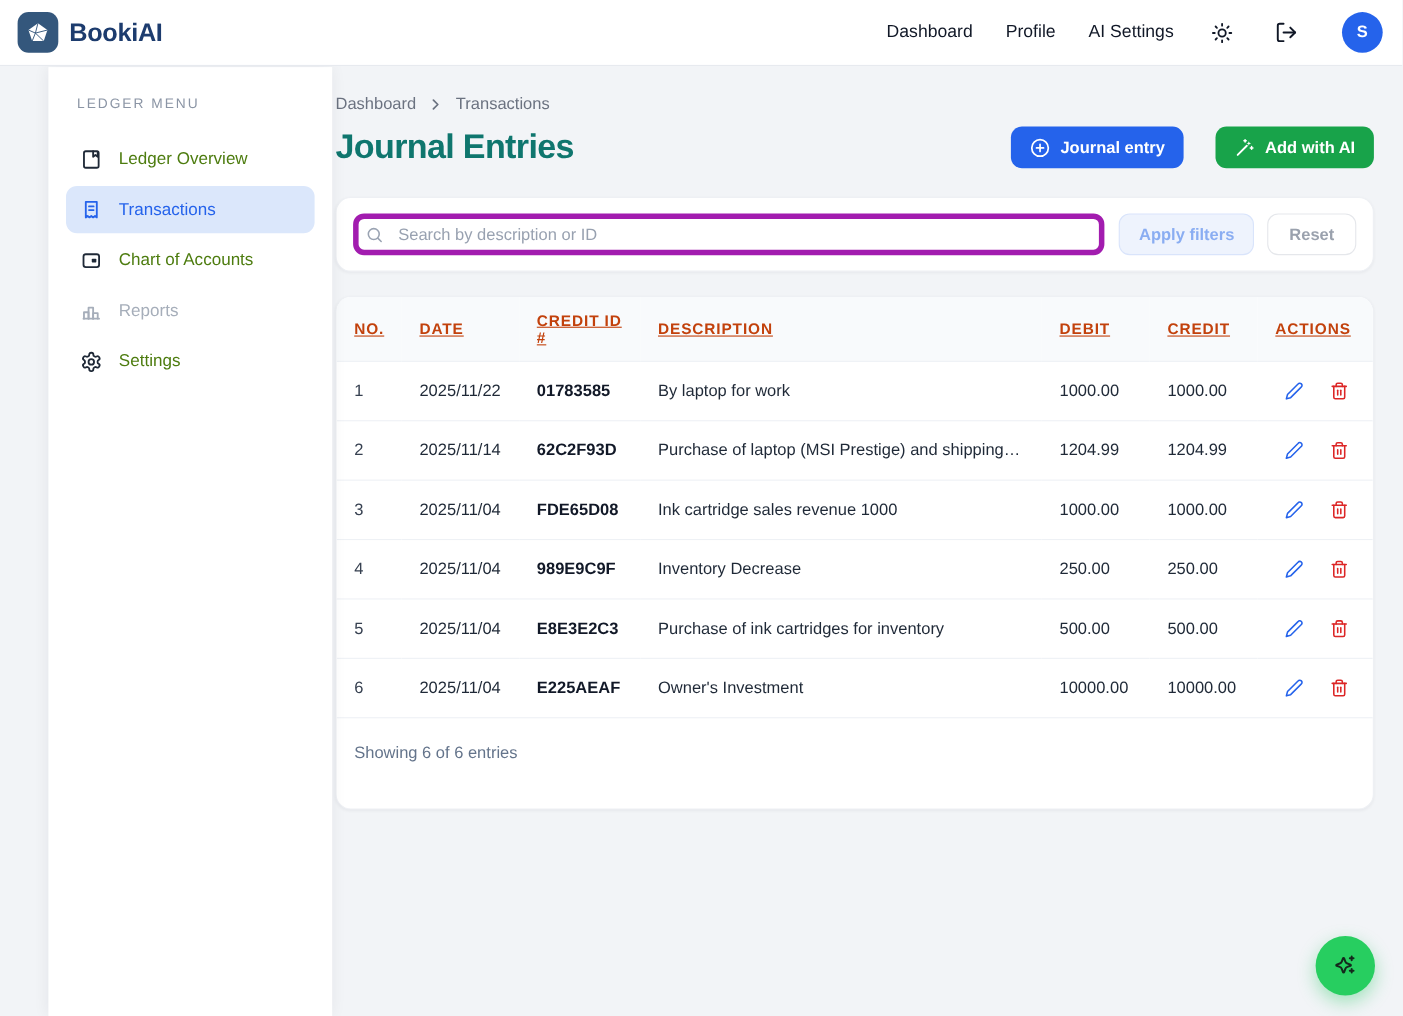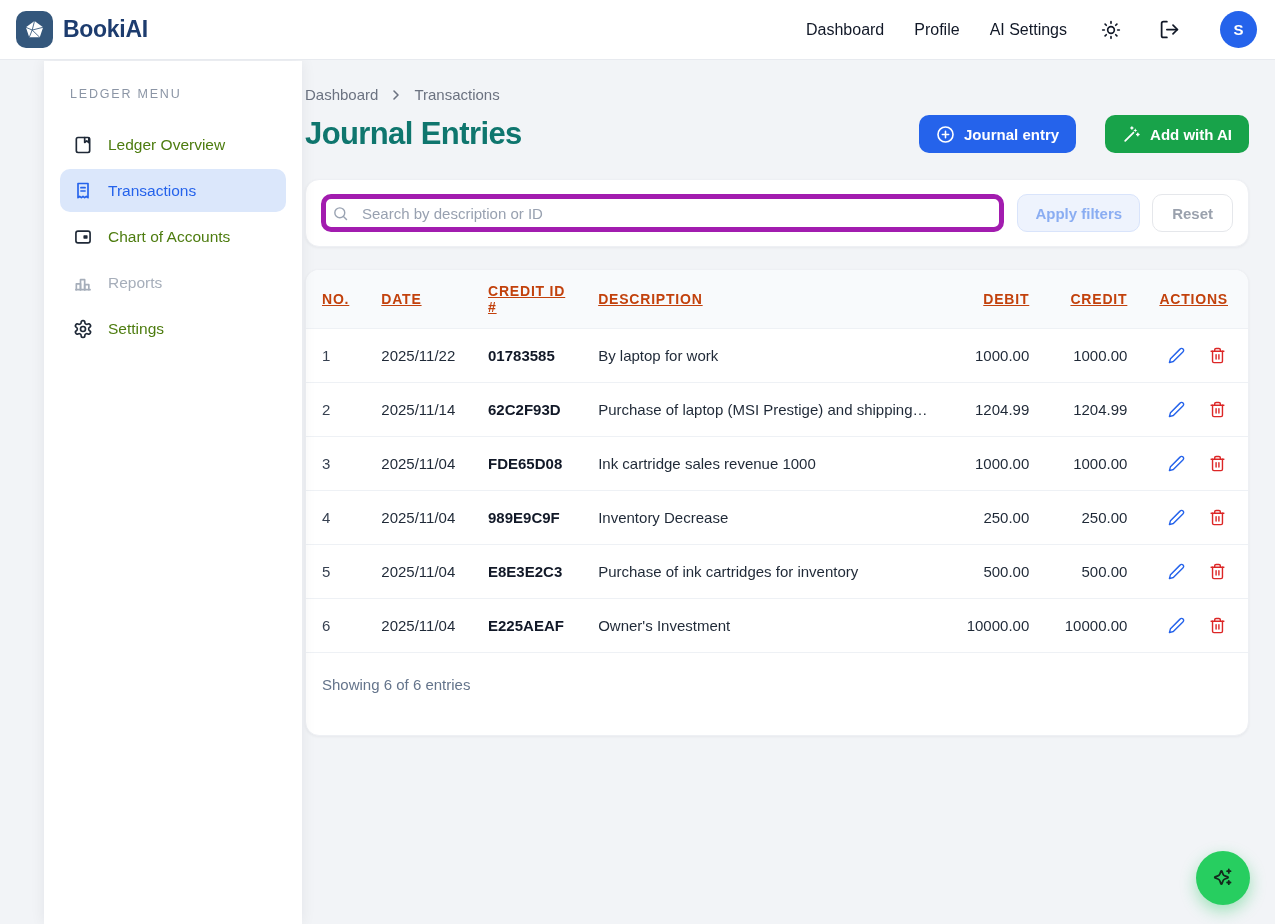--- a/index.html
+++ b/index.html
@@ -54,21 +54,21 @@
   .input-wrap input::placeholder{color:#98a1b0;}
   .search-wrap{flex:1;}
   .voucher-wrap{width:232px;}
   .btn-apply{height:38px;border-radius:10px;background:#eef3fd;border:1px solid #d9e4fb;color:#8aadf2;font-size:15px;font-weight:700;padding:0 17px;cursor:pointer;font-family:inherit;margin-left:1px;}
   .btn-reset{height:38px;border-radius:10px;background:#fff;border:1px solid #e5e7eb;color:#9aa1ad;font-size:15px;font-weight:700;padding:0 19px;cursor:pointer;font-family:inherit;}
 
   
   .table-card{margin-top:22px;overflow:hidden;}
   table{width:100%;border-collapse:collapse;}
   thead th{background:#f8fafc;font-size:14px;font-weight:700;color:#c2410c;letter-spacing:.8px;text-align:left;padding:13px 16px;text-decoration:underline;}
-  th.num,td.num{text-align:right;}
+  th.num,td.num{}
   th.act,td.act{text-align:right;padding-right:20px;}
   tbody td{padding:16px 16px;font-size:15px;color:#1f2937;border-top:1px solid #eef1f5;background:#fff;}
   td.c-no{color:#374151;width:56px;}
   td.c-date{width:108px;white-space:nowrap;}
   td.c-id{width:114px;font-weight:700;color:#111827;}
   td.c-desc{max-width:365px;white-space:nowrap;overflow:hidden;text-overflow:ellipsis;}
   td.num{width:104px;white-space:nowrap;}
   td.act{width:92px;white-space:nowrap;}
   .row-btn{background:none;border:none;cursor:pointer;padding:2px;vertical-align:middle;}
   .row-btn.edit{color:var(--primary-blue);margin-right:16px;}

